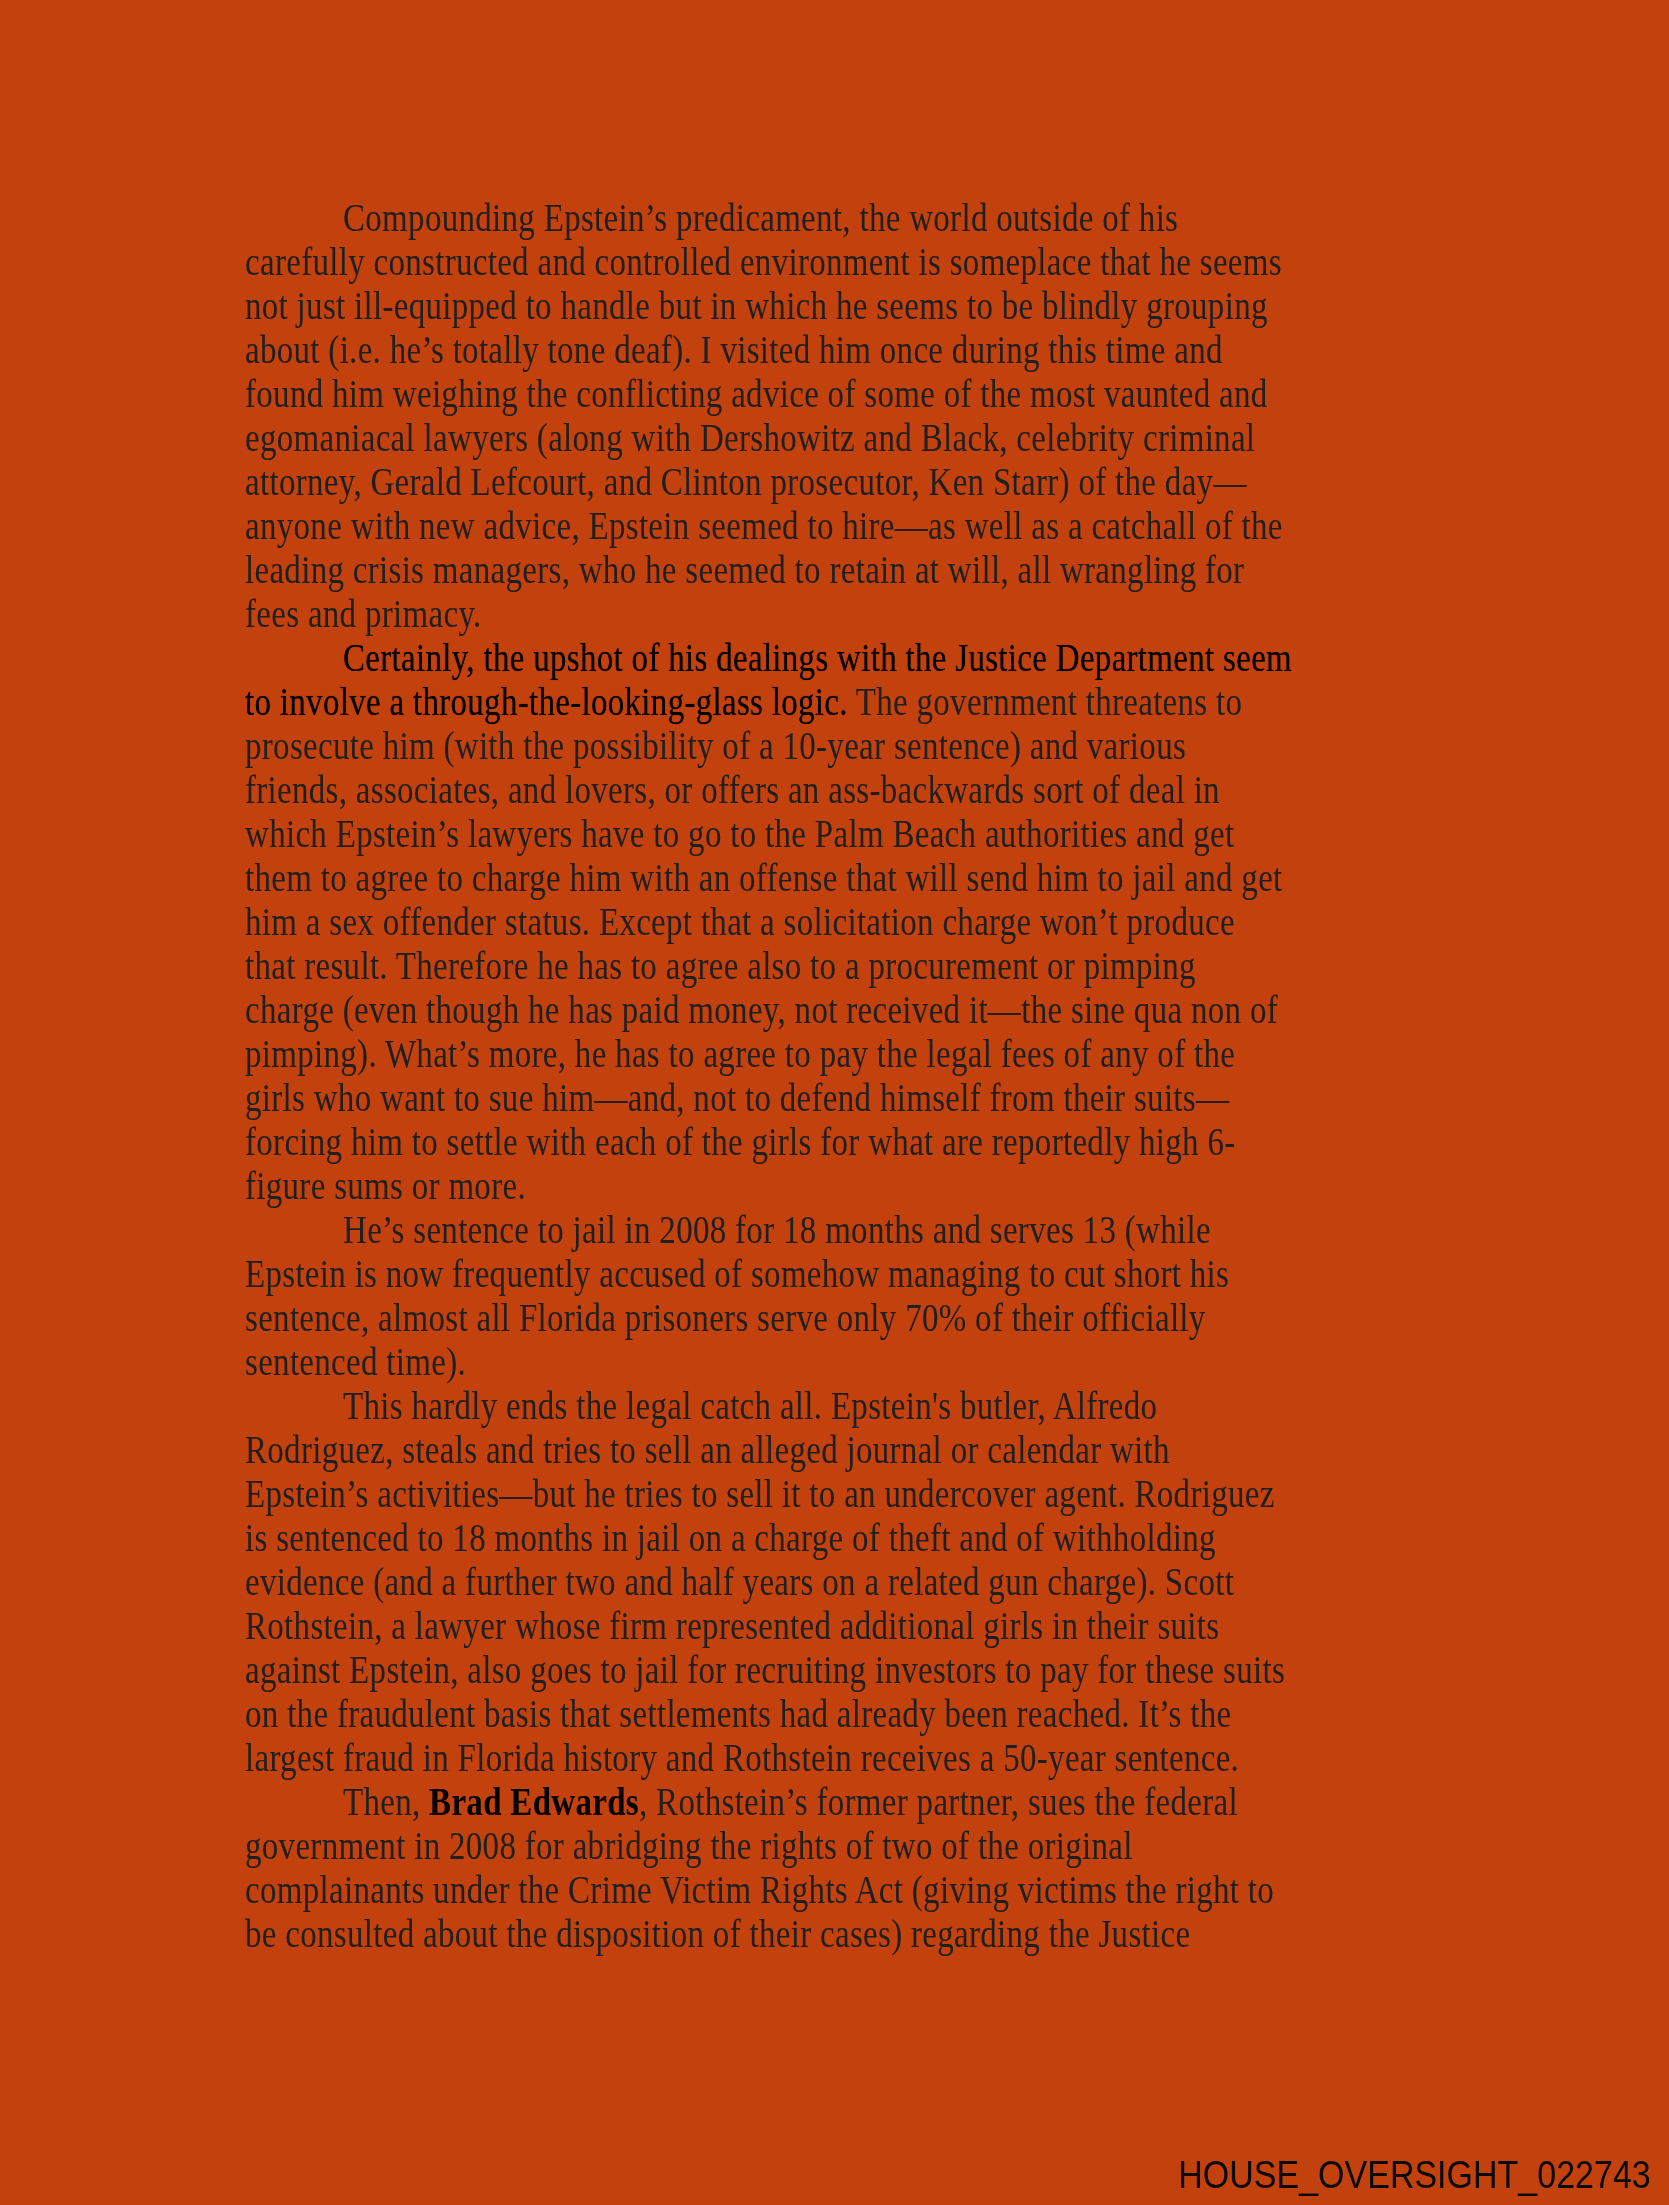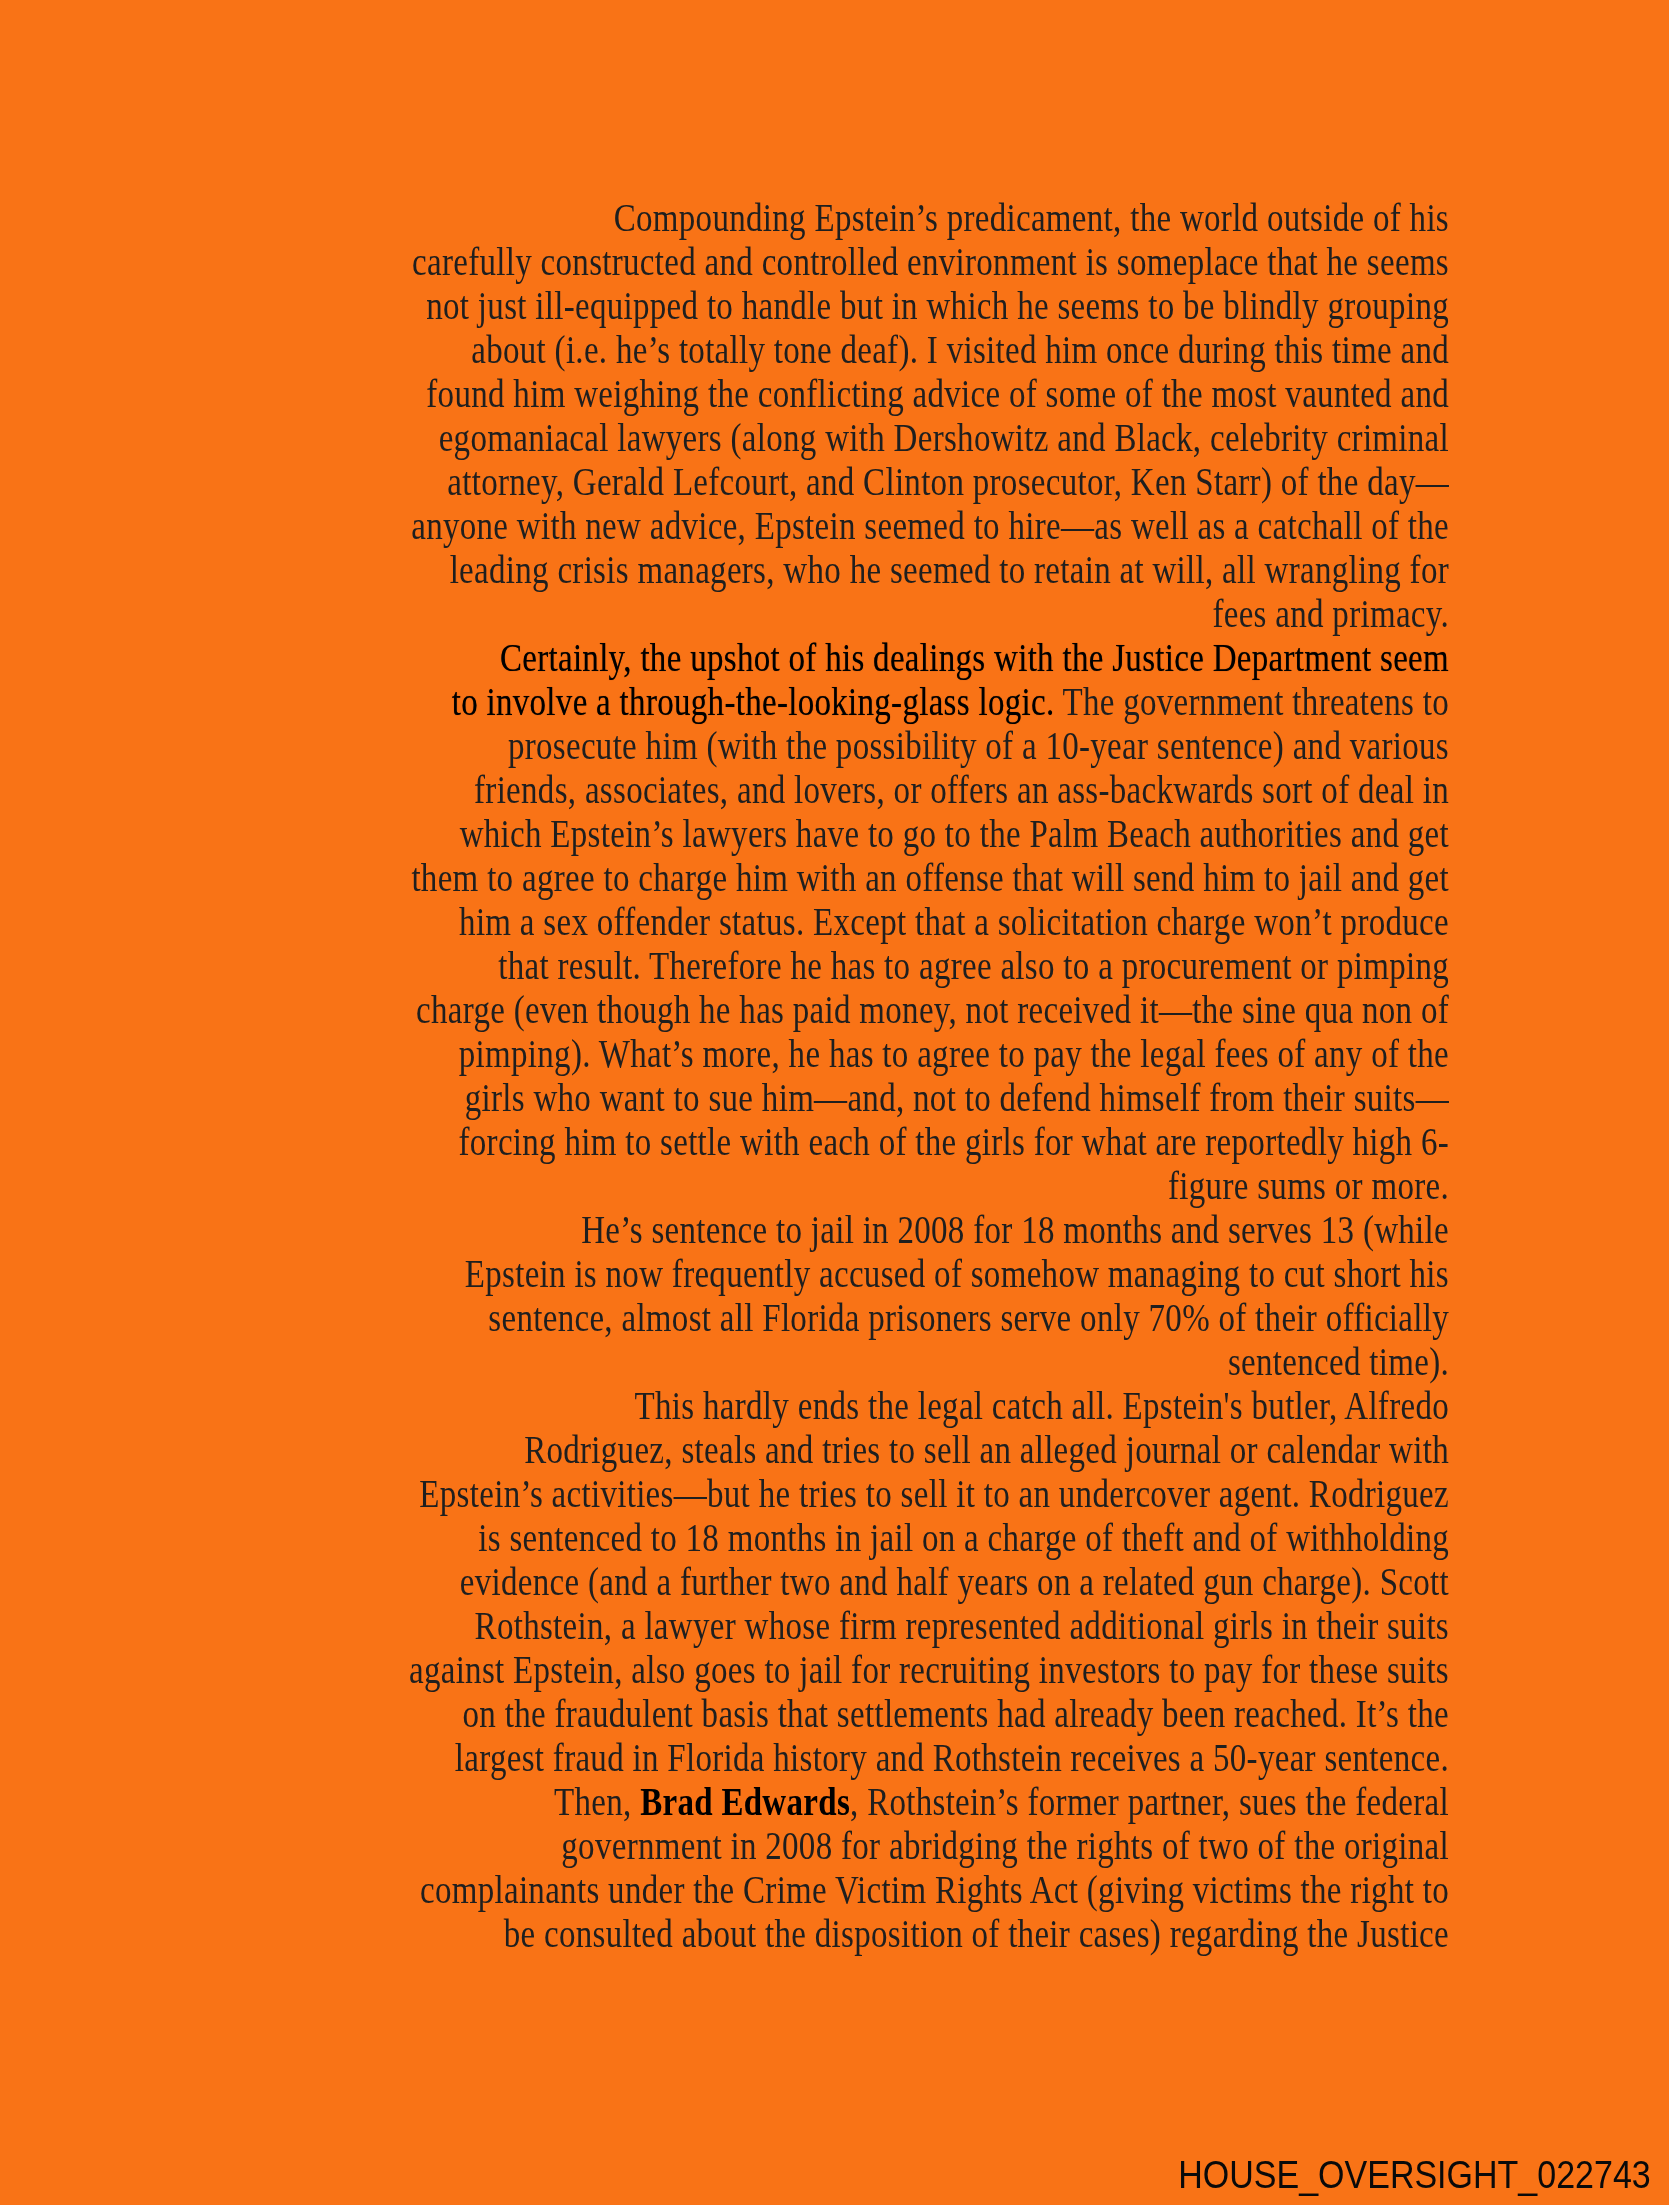--- a/index.html
+++ b/index.html
@@ -10,22 +10,21 @@
     position: relative;
     width: 1669px;
     height: 2205px;
     background: #ffffff;
     overflow: hidden;
     font-family: "Liberation Serif", serif;
   }
   .page {
     position: absolute;
     inset: 0;
-    background: #f97316;
-    text-align: right;
+    background: #c2410c;
   }
   .doc-text {
     position: absolute;
     left: 245px;
     top: 196px;
     width: 1204px;
     font-size: 33px;
     line-height: 44px;
     letter-spacing: 0.3px;
     color: #1f1f1f;

